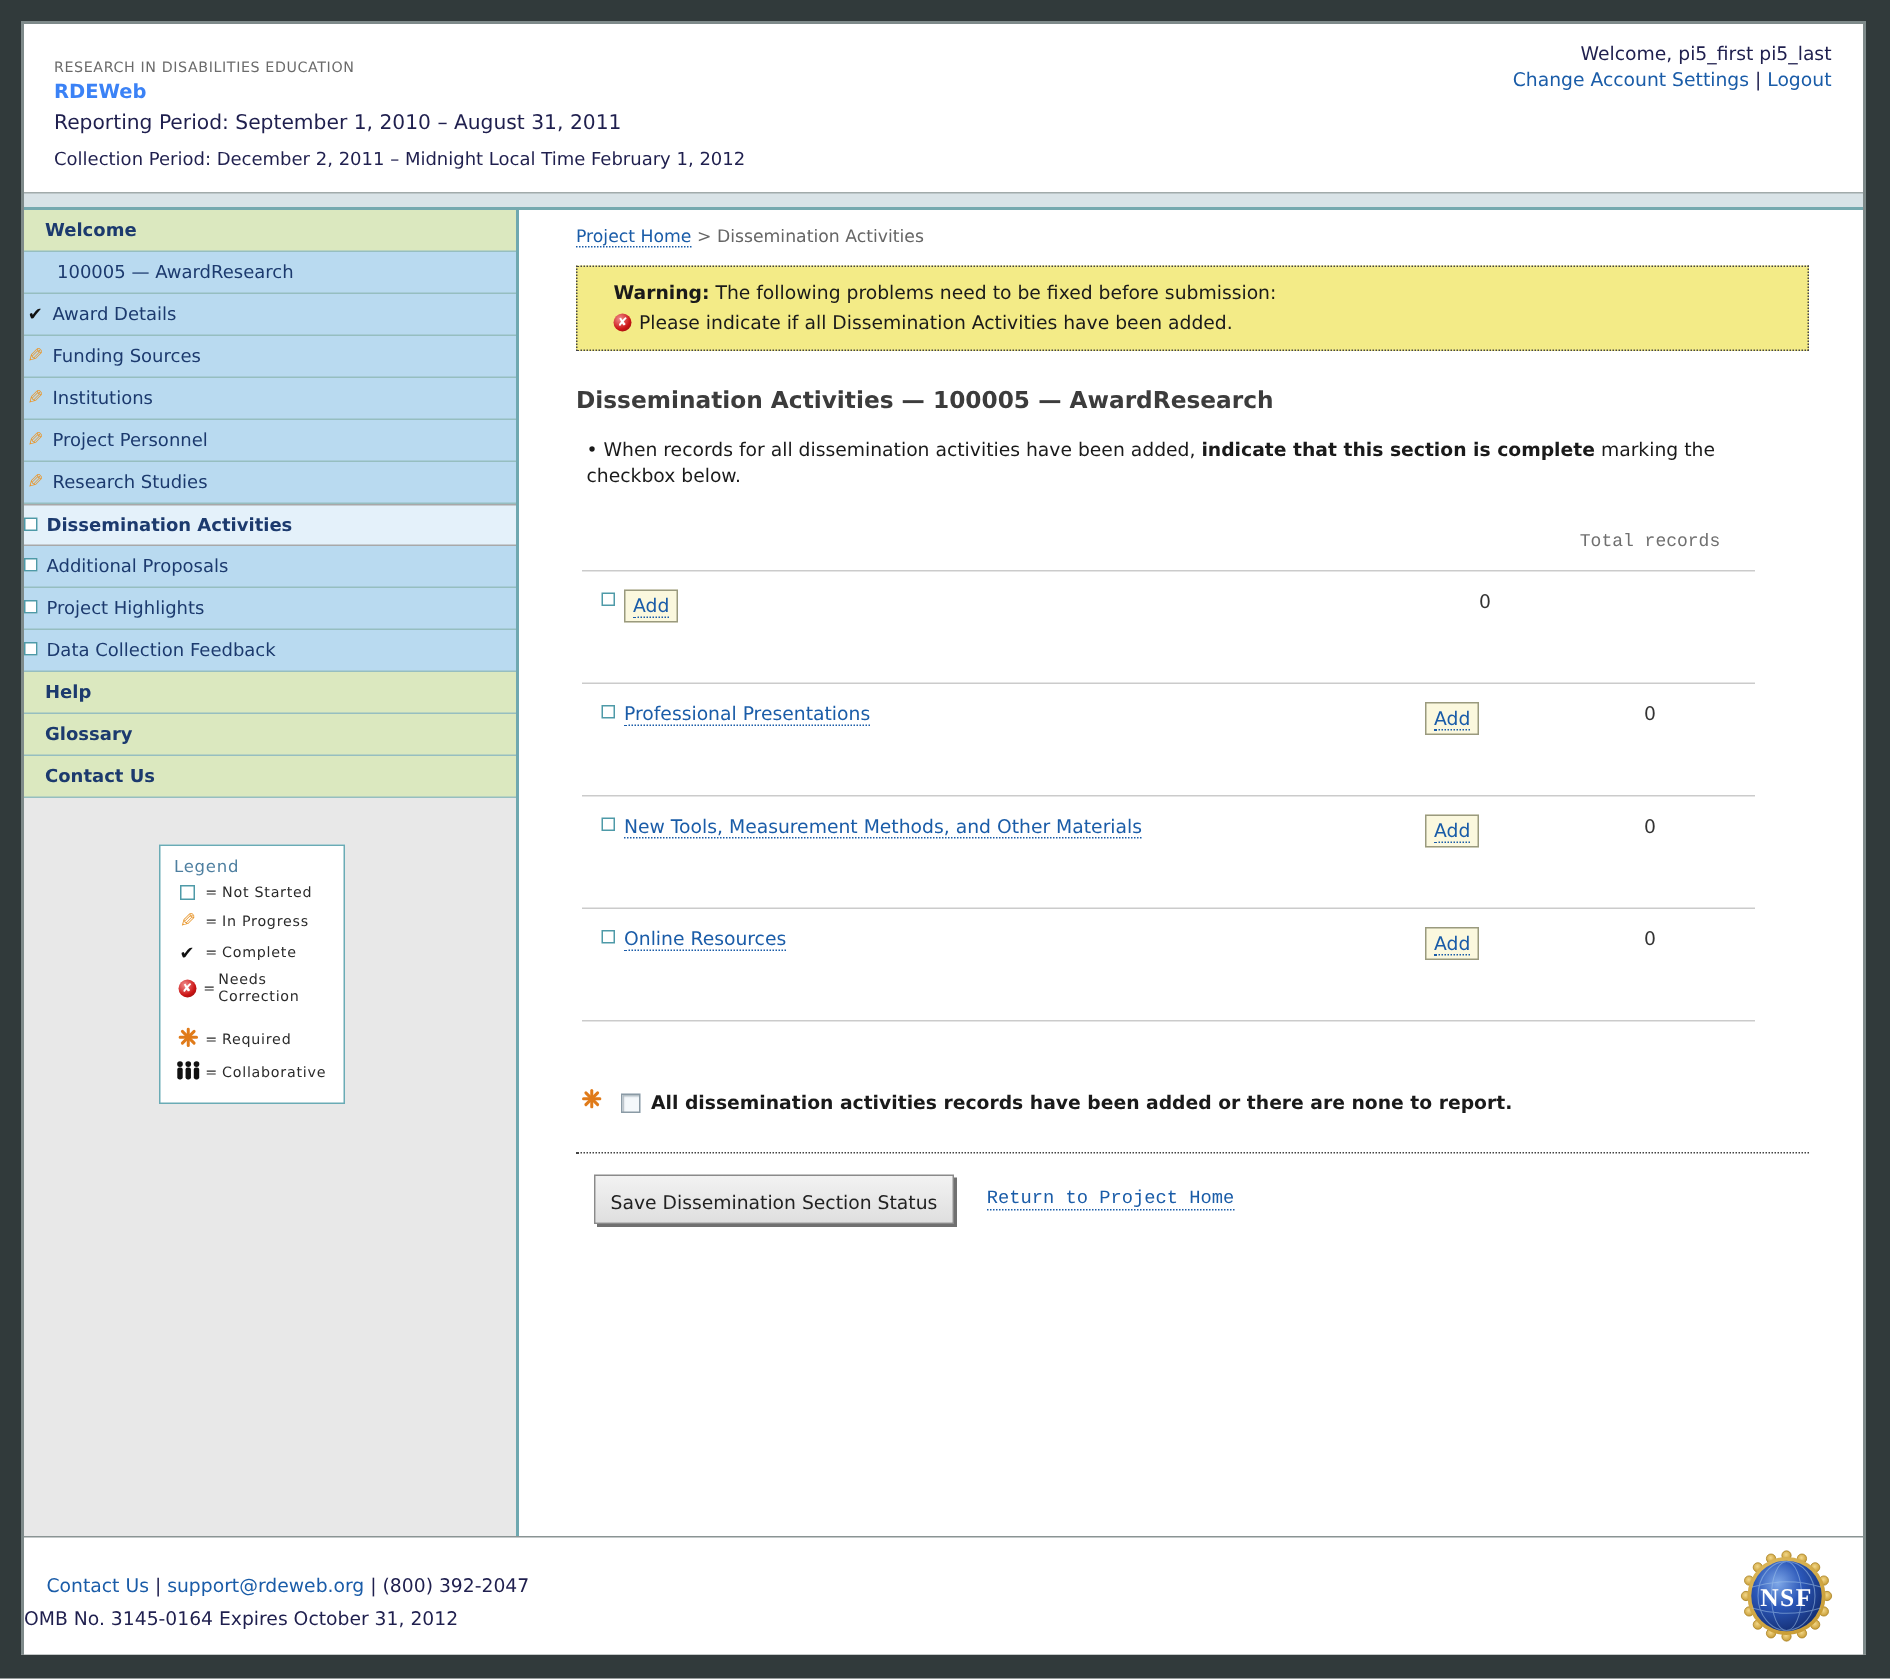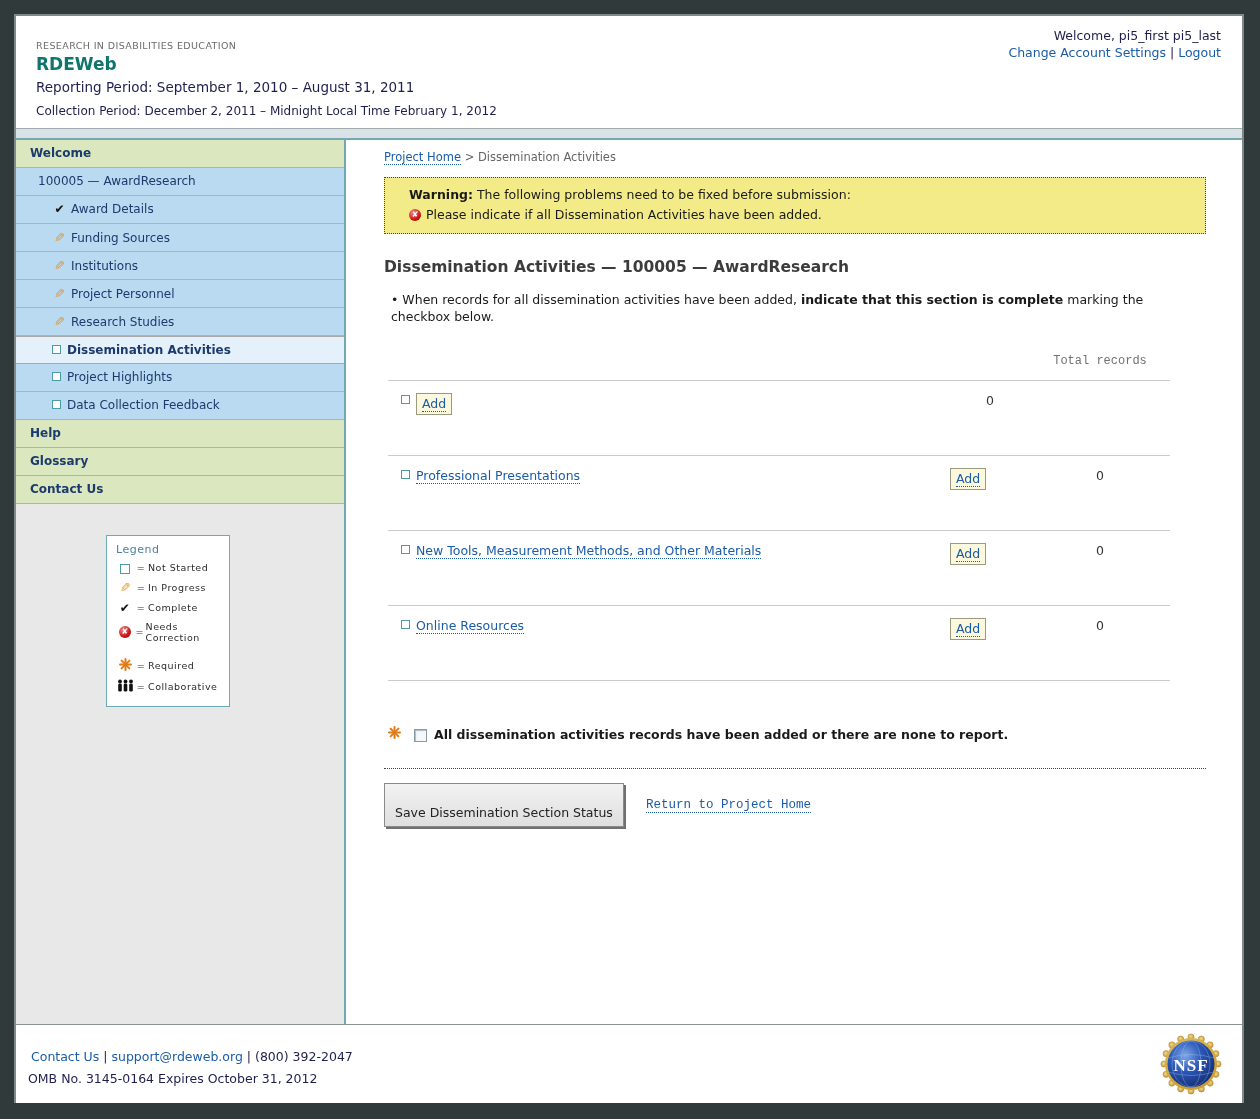--- a/index.html
+++ b/index.html
@@ -13,37 +13,37 @@
   .panel {
     position:absolute; left:14px; top:14px;
     width:1230px; height:1089px;
     background:#FFFFFF;
     border:2px solid #7E8A8A;
   }
   
   .header { position:relative; height:112px; background:#fff; }
   .brand-block { position:absolute; left:20px; top:24px; }
   .brand-small { font-size:9.5px; color:#6B6B6B; letter-spacing:.4px; }
-  .brand { font-size:17px; font-weight:bold; color:#0f766e; margin-top:3px; }
+  .brand { font-size:13px; font-weight:bold; color:#3b82f6; margin-top:3px; }
   .reporting { font-size:13.5px; color:#1F1F4E; margin-top:5px; }
   .collection { font-size:12px; color:#1F1F4E; margin-top:9px; }
   .user-block { position:absolute; right:21px; top:12px; text-align:right; }
   .welcome-user { font-size:12.5px; color:#1F1F4E; }
   .user-links { font-size:12.5px; margin-top:2px; }
   a.lnk { color:#1A5CA8; text-decoration:none; cursor:pointer; }
   .sep { color:#1F1F4E; }
   
   .band { height:12px; background:#D9E3E7; border-top:1px solid #A2ABAB; border-bottom:2px solid #76A9AF; }
   
   .bodywrap { display:flex; height:884px; }
   .sidebar { width:332px; background:#E8E8E8; border-right:2px solid #6FA8B0; }
   .nav-row { height:28px; line-height:27px; border-bottom:1px solid #96BEC0; font-size:12px; color:#1C3A6E; cursor:pointer; white-space:nowrap; }
   .nav-section { background:#DBE8BF; font-weight:bold; padding-left:14px; }
   .nav-award { background:#B9DAF0; padding-left:22px; }
-  .nav-item { background:#B9DAF0; padding-left:36px; }
+  .nav-item { background:#B9DAF0; }
   .nav-item.selected { background:#E4F1FA; font-weight:bold; border-top:1px solid #A8A8A8; border-bottom:1px solid #A8A8A8; height:28px; line-height:26px; }
   .nav-icon { display:inline-block; width:15px; text-align:center; margin-right:4px; }
   .icon-check { color:#111; font-size:12px; font-weight:bold; }
   .icon-pencil { color:#E8972E; font-size:13px; display:inline-block; transform:scaleX(-1); }
   .sq { display:inline-block; width:9px; height:9px; border:1px solid #4E9AA8; background:#fff; vertical-align:middle; margin-right:6px; margin-top:-2px; }
   .ball { display:inline-block; width:12px; height:12px; border-radius:50%;
           background:radial-gradient(circle at 35% 30%, #F08C8C, #CC1414 60%, #7E0F0F);
           color:#fff; font-size:8px; font-weight:bold; line-height:12px; text-align:center; vertical-align:middle; }
   
   .legend { width:124px; margin:31px 0 0 90px; background:#fff; border:1px solid #6AABB5; padding:7px 9px 12px 9px; }
@@ -72,27 +72,27 @@
   .add-btn { display:inline-block; background:#FBF8DE; border:1px solid #9A9A7E; padding:2px 5px 3px 5px; font-size:12.5px; color:#1A5CA8; cursor:pointer; margin-top:-4px; }
   .add-btn span { border-bottom:1px dotted #1A5CA8; }
   .row-count { text-align:center; font-size:12.5px; color:#333; }
   
   .required-row { margin-top:45px; display:flex; align-items:flex-end; font-size:12.5px; }
   .req-star { margin-right:13px; margin-left:4px; }
   .cb { display:inline-block; width:13px; height:13px; background:#F4F8FB; border:1px solid #8A9AA5; box-shadow:inset 1px 1px 1px rgba(90,110,125,.45); margin-right:7px; cursor:pointer; }
   .req-label { font-weight:bold; color:#1A1A1A; }
   .dotted-sep { margin-top:26px; width:822px; border-top:1px dotted #444; }
   .actions { margin-top:14px; display:flex; align-items:center; }
-  .save-btn { background:linear-gradient(#F2F2F2,#DFDFDF); border:1px solid #8A8A8A; box-shadow:2px 2px 0 0 #707070; font-size:12.5px; color:#222; padding:21px 10px 6px 10px; cursor:pointer; font-family:"DejaVu Sans",sans-serif; }
+  .save-btn { margin-left:12px; background:linear-gradient(#F2F2F2,#DFDFDF); border:1px solid #8A8A8A; box-shadow:2px 2px 0 0 #707070; font-size:12.5px; color:#222; padding:10px 10px 6px 10px; cursor:pointer; font-family:"DejaVu Sans",sans-serif; }
   .return-link { margin-left:22px; font-size:12.5px;font-family:Liberation Mono, monospace; }
   .return-link a { border-bottom:1px dotted #1A5CA8; }
   
   .footer { position:relative; height:79px; border-top:1px solid #8A9494; background:#fff; }
   .footer-line1 { position:absolute; left:15px; top:24px; font-size:12.5px; color:#1F1F4E; }
-  .footer-line2 { position:absolute; left:12px; top:46px; font-size:12.5px; color:#1F1F4E; }
+  .footer-line2 { position:absolute; left:0; top:46px; font-size:12.5px; color:#1F1F4E; }
   .nsf-logo { position:absolute; right:20px; top:8px; width:62px; height:62px; }
 </style>
 </head>
 <body>
 
 <div class="panel">
 
   <div class="header">
     <div class="brand-block">
       <div class="brand-small">RESEARCH IN DISABILITIES EDUCATION</div>
@@ -127,20 +127,23 @@
         <span class="nav-icon icon-pencil">✎</span><span>Institutions</span>
       </div>
       <div class="nav-row nav-item">
         <span class="nav-icon icon-pencil">✎</span><span>Project Personnel</span>
       </div>
       <div class="nav-row nav-item">
         <span class="nav-icon icon-pencil">✎</span><span>Research Studies</span>
       </div>
       <div class="nav-row nav-item selected">
         <span class="sq"></span><span>Dissemination Activities</span>
+      </div>
+      <div class="nav-row nav-item">
+        <span class="sq"></span><span>Additional Proposals</span>
       </div>
       <div class="nav-row nav-item">
         <span class="sq"></span><span>Project Highlights</span>
       </div>
       <div class="nav-row nav-item">
         <span class="sq"></span><span>Data Collection Feedback</span>
       </div>
       <div class="nav-row nav-section"><span>Help</span></div>
       <div class="nav-row nav-section"><span>Glossary</span></div>
       <div class="nav-row nav-section"><span>Contact Us</span></div>

